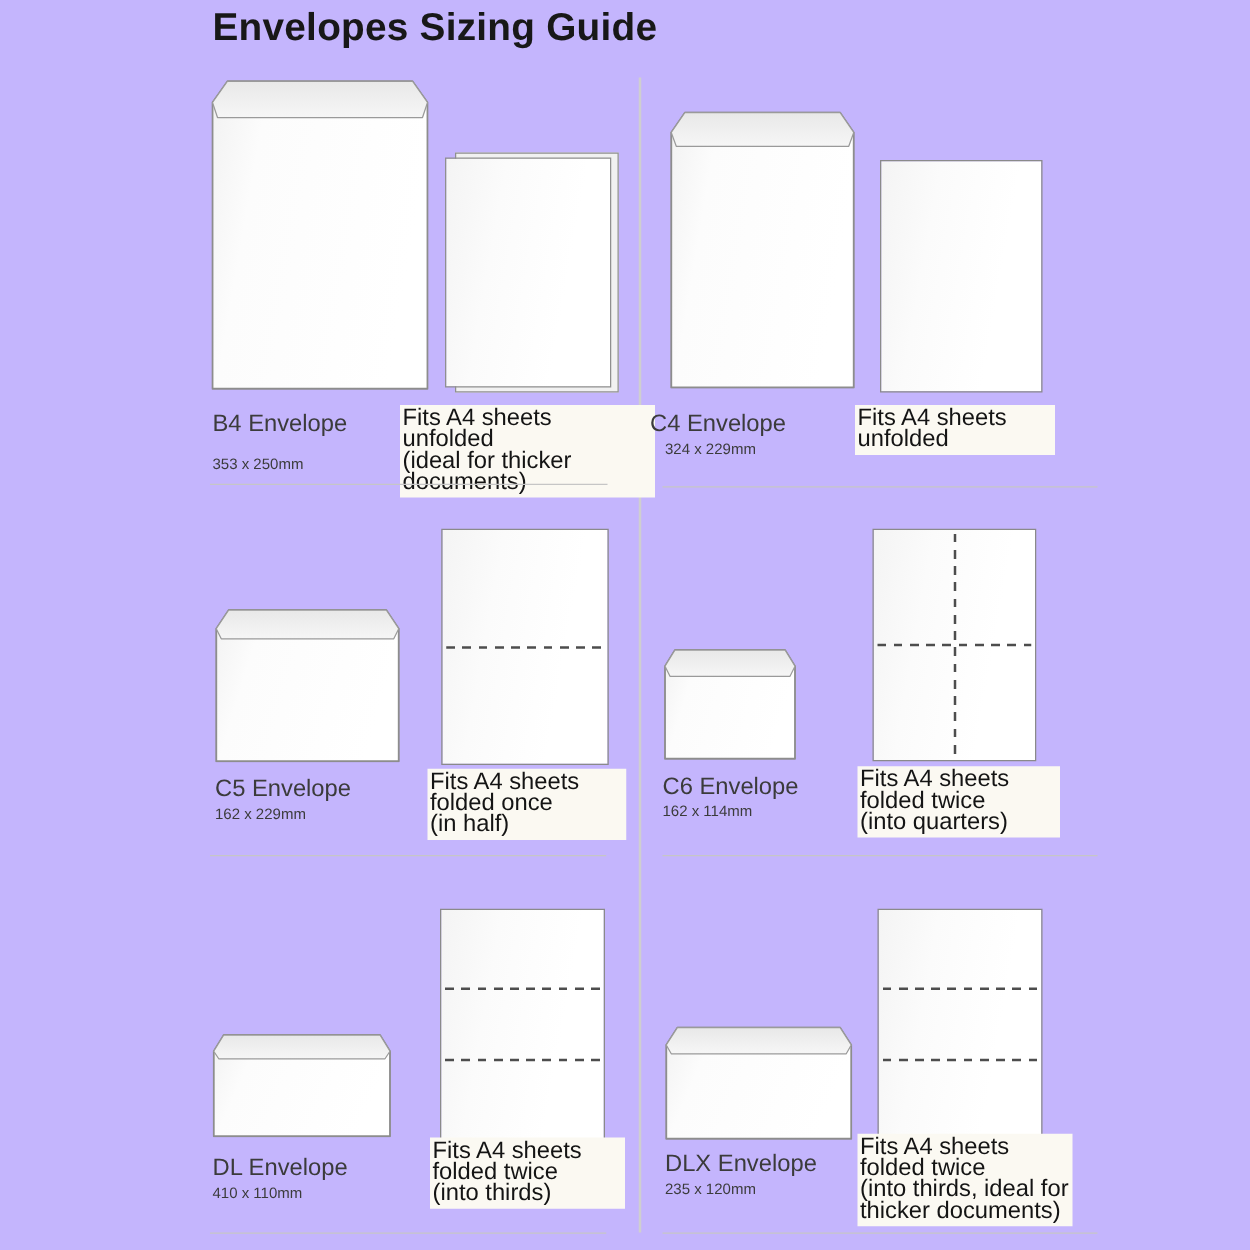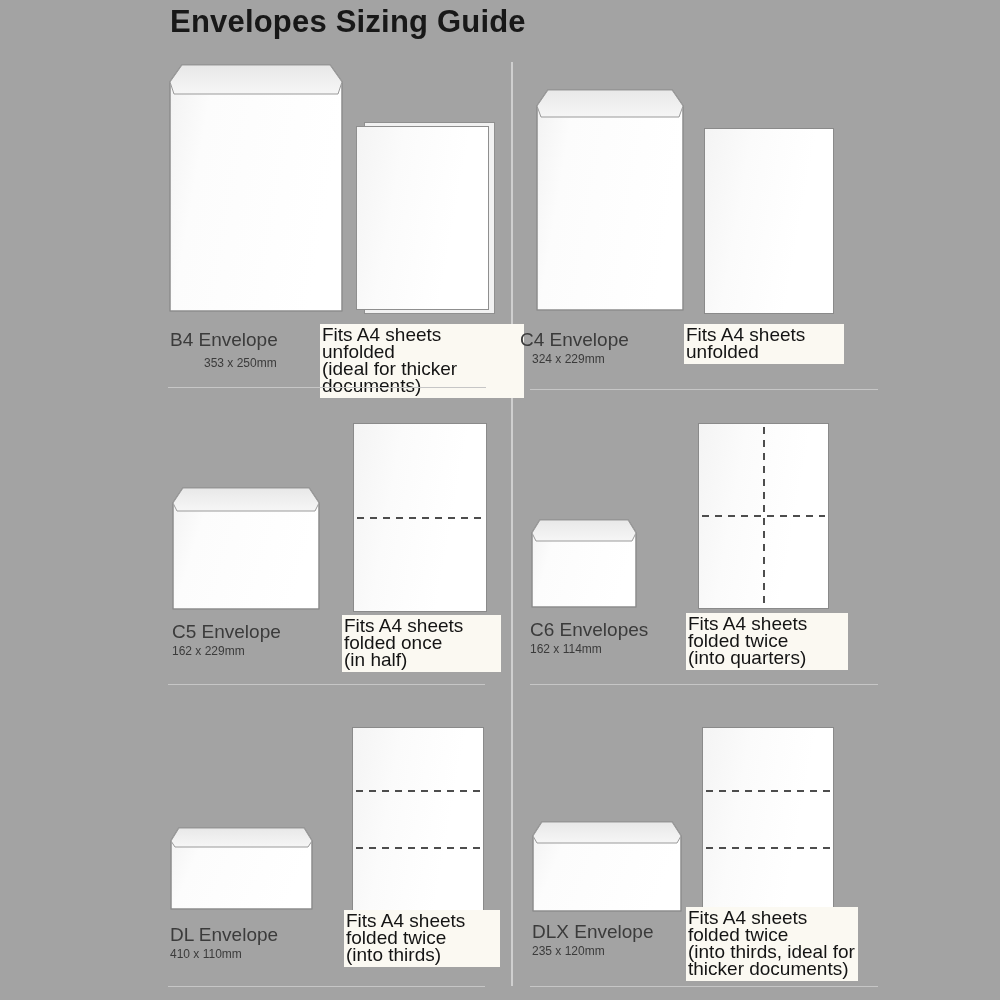--- a/index.html
+++ b/index.html
@@ -1,17 +1,17 @@
 <!DOCTYPE html>
 <html><head>
 <meta charset="utf-8">
 <style>
   html,body{margin:0;padding:0;background:#ffffff;}
   .page{
-    position:relative;width:1000px;height:1000px;background:#a3a3a3;overflow:hidden;
+    position:relative;width:1000px;height:1000px;background:#c4b5fd;overflow:hidden;
     font-family:"Liberation Sans","DejaVu Sans",sans-serif;color:#3b3b3b;
   }
   .group{position:absolute;inset:0;pointer-events:none;border-radius:28px;}
   .group > *{pointer-events:auto;}
 
   #title{
     position:absolute;left:170px;top:4px;margin:0;
     font-size:31px;font-weight:700;color:#181818;letter-spacing:0.2px;
   }
 
@@ -56,21 +56,21 @@
   
   .stack{position:absolute;left:356px;top:122px;width:138px;height:191px;}
   .stack .back,.stack .front{position:absolute;border:1px solid #8f8f8f;background:#ffffff;}
   .stack .back{left:8px;top:0;width:129px;height:190px;background:#f1f1f1;}
   .stack .front{left:0;top:4px;width:131px;height:182px;
     background:linear-gradient(100deg,#f4f4f4 0%,#fbfbfb 30%,#ffffff 70%);}
 
   
   .env-name{position:absolute;font-size:19px;color:#3b3b3b;white-space:nowrap;}
   .env-size{position:absolute;font-size:12px;color:#3b3b3b;white-space:nowrap;}
-  #name-b4 {left:170px;top:329px;}  #size-b4 {left:170px;top:356px;margin-left:34px;}
+  #name-b4 {left:170px;top:329px;}  #size-b4 {left:170px;top:364px;}
   #name-c4 {left:520px;top:329px;}  #size-c4 {left:532px;top:352px;}
   #name-c5 {left:172px;top:621px;text-align:center;}  #size-c5 {left:172px;top:644px;}
   #name-c6 {left:530px;top:619px;}  #size-c6 {left:530px;top:642px;}
   #name-dl {left:170px;top:924px;}  #size-dl {left:170px;top:947px;}
   #name-dlx{left:532px;top:921px;}  #size-dlx{left:532px;top:944px;text-align:right;}
 
   
   .caption{
     position:absolute;white-space:pre-line;
     font-size:19px;font-weight:400;line-height:17px;color:#141414;
@@ -184,21 +184,21 @@
               <stop offset="1" stop-color="#ffffff"></stop>
             </linearGradient>
           </defs>
           <polygon points="9,1 97,1 105,14 105,88 1,88 1,14" fill="url(#bodyg3)" stroke="#8d8d8d" stroke-width="1.5" stroke-linejoin="round"></polygon>
           <polygon points="9,1 97,1 105,14 101,22 5,22 1,14" fill="url(#flapg3)" stroke="#9a9a9a" stroke-width="1" stroke-linejoin="round"></polygon>
         </svg></div>
     <div class="sheet" id="sheet-c6">
       <div class="dash-h dash-mid"></div>
       <div class="dash-v"></div>
     </div>
-    <div class="env-name" id="name-c6">C6 Envelopes</div>
+    <div class="env-name" id="name-c6">C6 Envelope</div>
     <div class="env-size" id="size-c6">162 x 114mm</div>
     <div class="caption" id="cap-c6">Fits A4 sheets
 folded twice
 (into quarters)</div>
     <div class="h-line" id="hr-2"></div>
   </section>
 
   <section class="group">
     <div class="envelope" id="env-dl" data-env="143,83,20,9"><svg width="143" height="83" viewBox="0 0 143 83">
           <defs>

